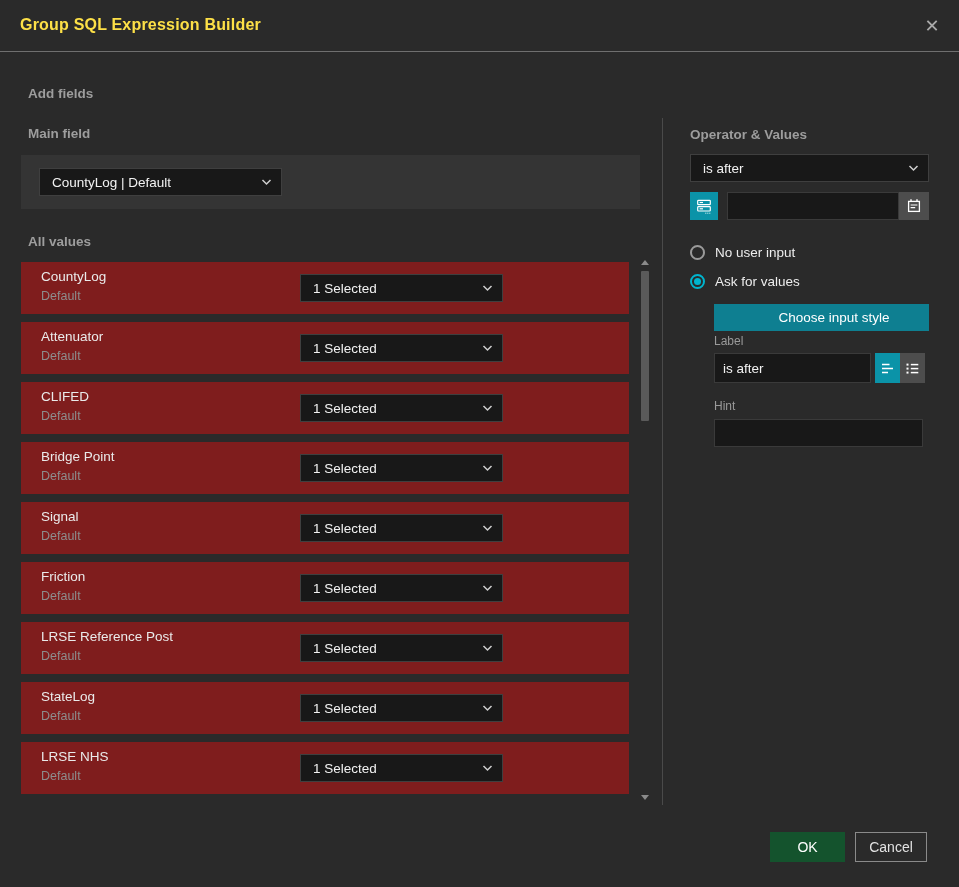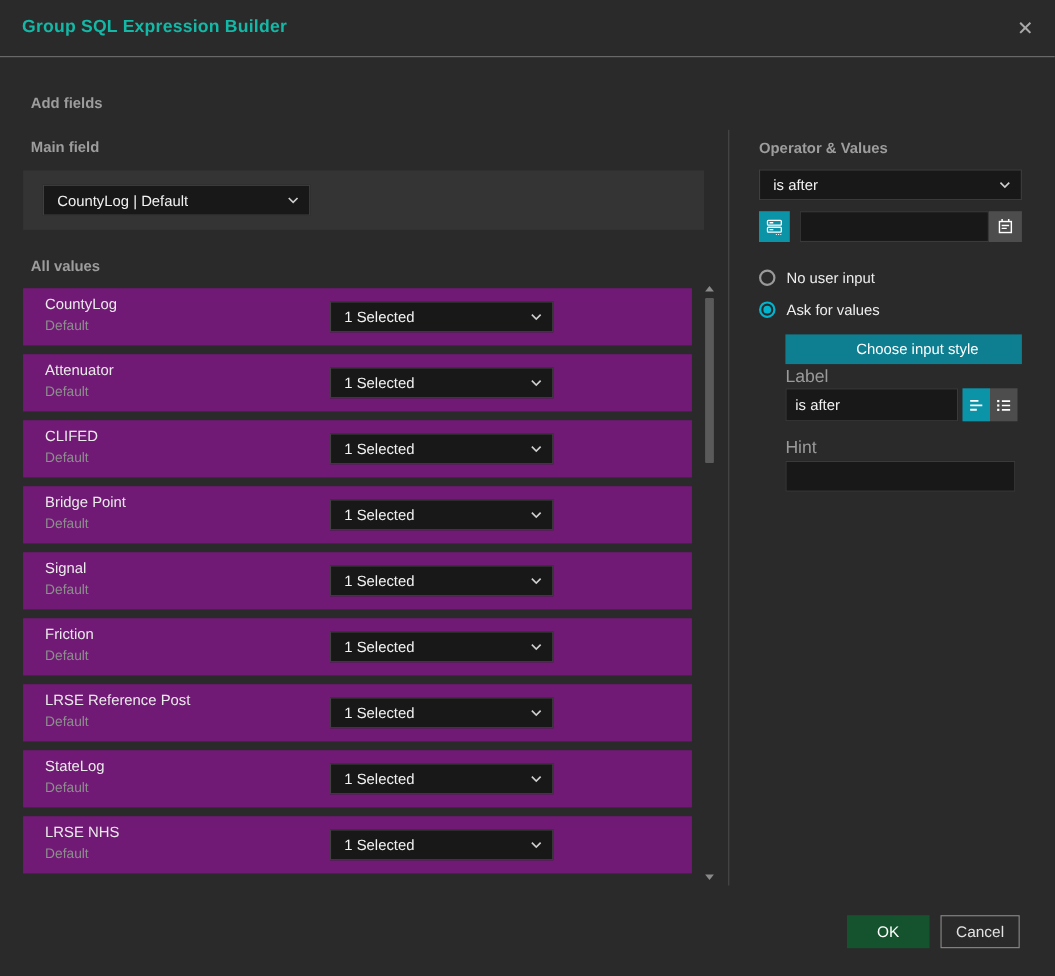--- a/index.html
+++ b/index.html
@@ -1,39 +1,39 @@
 <!DOCTYPE html>
 <html><head>
 <meta charset="utf-8">
 <style>
   html,body{margin:0;padding:0;background:#292929;}
   *{box-sizing:border-box;font-family:"Liberation Sans", sans-serif;}
   .dialog{position:relative;width:959px;height:887px;background:#2a2a2a;overflow:hidden;color:#f0f0f0;}
 
   
   .titlebar{position:absolute;left:0;top:0;width:959px;height:52px;border-bottom:1px solid #6f6f6f;}
-  .title{position:absolute;left:20px;top:16px;font-size:16px;font-weight:700;color:#14b8a6;letter-spacing:.2px;}
+  .title{position:absolute;left:20px;top:16px;font-size:16px;font-weight:700;color:#fde047;letter-spacing:.2px;}
   .close{position:absolute;right:14px;top:13px;width:26px;height:26px;display:flex;align-items:center;justify-content:center;color:#a9a9a9;font-size:18px;cursor:pointer;}
 
   .heading{position:absolute;font-size:13.5px;font-weight:700;color:#9d9d9d;}
 
   
   .dd{position:relative;background:#181818;border:1px solid #3f3f3f;height:28px;display:flex;align-items:center;padding:0 26px 0 12px;font-size:13.5px;color:#f2f2f2;cursor:pointer;}
   .dd .chev{position:absolute;right:9px;top:50%;transform:translateY(-50%);}
   .tinput{background:#181818;border:1px solid #3a3a3a;height:28px;color:#f2f2f2;font-size:13.5px;padding:0 8px;outline:none;}
 
   
   .main-panel{position:absolute;left:21px;top:155px;width:619px;height:54px;background:#343434;}
   .dd-mainfield{position:absolute;left:18px;top:13px;width:243px;}
   .dd-todate{position:absolute;left:275px;top:13px;width:207px;}
   .dd-todate .cal{margin-right:9px;display:flex;}
 
   
   .fields-list{position:absolute;left:21px;top:262px;width:608px;display:flex;flex-direction:column;gap:8px;}
-  .field-row{position:relative;height:52px;background:#701a75;}
+  .field-row{position:relative;height:52px;background:#7f1d1d;}
   .fr-name{position:absolute;left:20px;top:7px;font-size:13.5px;color:#eaeaea;}
   .fr-sub{position:absolute;left:20px;top:27px;font-size:12.5px;color:#8d8d8d;}
   .row-dd{position:absolute;left:279px;top:12px;width:203px;}
 
   
   .scrollbar{position:absolute;left:640px;top:258px;width:10px;height:545px;}
   .sb-up{position:absolute;left:1px;top:2px;width:0;height:0;border-left:4px solid transparent;border-right:4px solid transparent;border-bottom:5px solid #8a8a8a;}
   .sb-thumb{position:absolute;left:1px;top:13px;width:8px;height:150px;background:#5a5a5a;border-radius:1px;}
   .sb-down{position:absolute;left:1px;bottom:3px;width:0;height:0;border-left:4px solid transparent;border-right:4px solid transparent;border-top:5px solid #8a8a8a;}
 
@@ -47,21 +47,21 @@
   .cal-btn{position:absolute;left:899px;top:192px;width:30px;height:28px;background:#4d4d4d;display:flex;align-items:center;justify-content:center;cursor:pointer;}
 
   .radio-row{position:absolute;left:690px;display:flex;align-items:center;gap:10px;cursor:pointer;}
   .radio{width:15px;height:15px;border-radius:50%;border:2px solid #9a9a9a;background:transparent;flex:0 0 auto;}
   .radio.checked{border-color:#00b5ce;display:flex;align-items:center;justify-content:center;}
   .radio.checked::after{content:"";width:7px;height:7px;border-radius:50%;background:#00b5ce;}
   .radio-label{font-size:13.5px;color:#ededed;}
 
   .choose-btn{position:absolute;left:714px;top:304px;width:215px;height:27px;background:#0e7f91;border:none;color:#fff;font-size:13.5px;cursor:pointer;display:flex;align-items:center;justify-content:center;padding-left:31px;}
 
-  .sub-lbl{position:absolute;font-size:16px;color:#9a9a9a;}
+  .sub-lbl{position:absolute;font-size:12px;color:#9a9a9a;}
   .label-input{position:absolute;left:714px;top:353px;width:157px;height:30px;}
   .toggle-a{position:absolute;left:875px;top:353px;width:25px;height:30px;background:#0b93a8;display:flex;align-items:center;justify-content:center;cursor:pointer;}
   .toggle-b{position:absolute;left:900px;top:353px;width:25px;height:30px;background:#4d4d4d;display:flex;align-items:center;justify-content:center;cursor:pointer;}
   .hint-input{position:absolute;left:714px;top:419px;width:209px;height:28px;}
 
   
   .ok-btn{position:absolute;left:770px;top:832px;width:75px;height:30px;background:#14532d;border:none;color:#fff;font-size:14px;cursor:pointer;}
   .cancel-btn{position:absolute;left:855px;top:832px;width:72px;height:30px;background:transparent;border:1px solid #8a8a8a;color:#e2e2e2;font-size:14px;cursor:pointer;}
 </style>
 </head>

